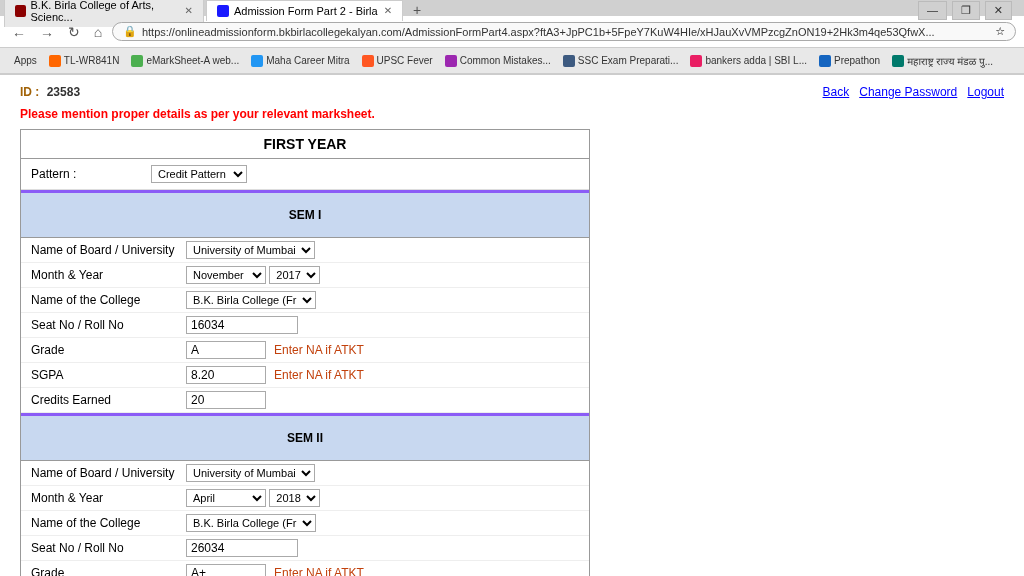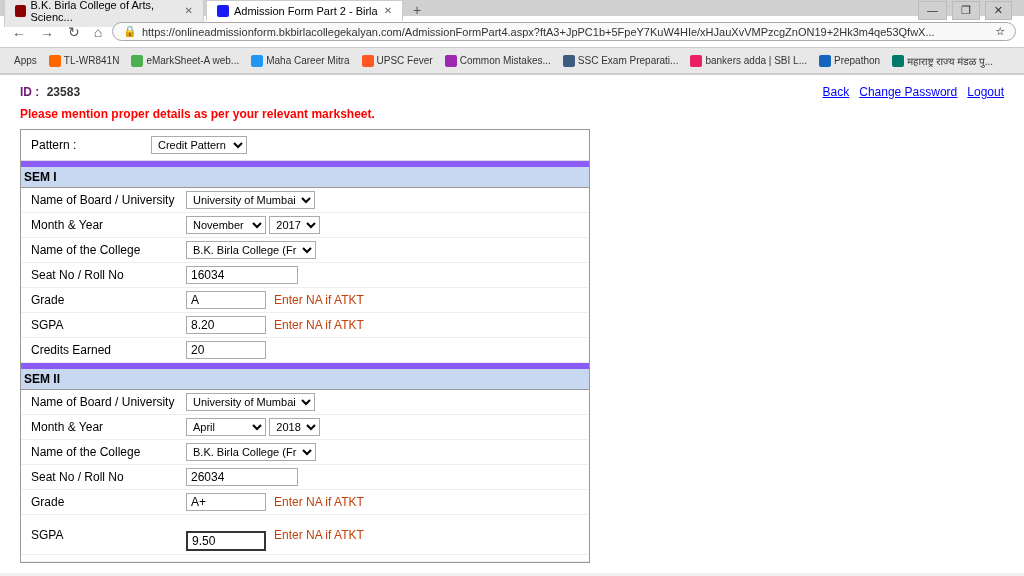--- a/index.html
+++ b/index.html
@@ -35,35 +35,35 @@
     .bm-common { background: #9c27b0; }
     .bm-ssc { background: #3d5a80; }
     .bm-bankers { background: #e91e63; }
     .bm-prep { background: #1565c0; }
     .bm-maharastra { background: #00796b; }
 
     
     .page-content { background: #fff; padding: 10px 20px; min-height: calc(576px - 88px); }
 
     .page-header { display: flex; align-items: center; justify-content: space-between; margin-bottom: 8px; }
-    .id-label { font-weight: bold; color: #701a75; }
+    .id-label { font-weight: bold; color: #a16207; }
     .id-value { font-weight: bold; color: #333; margin-left: 4px; }
     .header-links { display: flex; gap: 10px; }
     .header-link { color: #00f; text-decoration: underline; cursor: pointer; font-size: 12px; }
 
     .warning-text { color: red; font-weight: bold; font-size: 12px; margin-bottom: 8px; }
 
     .form-container { border: 1px solid #999; width: 570px; }
 
     .section-header { background: #fff; text-align: center; font-weight: bold; font-size: 14px; padding: 6px; border-bottom: 1px solid #999; }
 
     .pattern-row { display: flex; align-items: center; padding: 6px 10px; border-bottom: 1px solid #ddd; }
     .pattern-label { font-size: 12px; width: 120px; }
 
-    .sem-header { background: #c8d8f0; text-align: left; font-weight: bold; font-size: 12px; padding: 3px; border-bottom: 1px solid #999; border-top: 6px solid #8b5cf6; }
+    .sem-header { background: #c8d8f0; text-align: center; font-weight: bold; font-size: 12px; padding: 15px; border-bottom: 1px solid #999; border-top: 3px solid #8b5cf6; }
 
     .form-row { display: flex; align-items: center; padding: 3px 10px; border-bottom: 1px solid #eee; }
     .form-label { width: 155px; font-size: 12px; color: #000; }
     .form-note { color: #c2410c; margin-left: 8px; font-size: 12px; }
 
     select { font-size: 11px; border: 1px solid #aaa; padding: 1px 2px; background: #fff; cursor: pointer; }
     input[type="text"] { font-size: 12px; border: 1px solid #aaa; padding: 1px 4px; width: 80px; }
     input.wide { width: 112px; }
   </style>
 </head>
@@ -158,20 +158,21 @@
       <span class="header-link">Back</span>
       <span class="header-link">Change Password</span>
       <span class="header-link">Logout</span>
     </div>
   </div>
 
   <div class="warning-text">Please mention proper details as per your relevant marksheet.</div>
 
   <div class="form-container">
 
+    <div class="section-header">FIRST YEAR</div>
 
     <div class="pattern-row">
       <span class="pattern-label">Pattern :</span>
       <select>
         <option>Credit Pattern</option>
         <option>Grade Pattern</option>
         <option>Marks Pattern</option>
       </select>
     </div>
 

